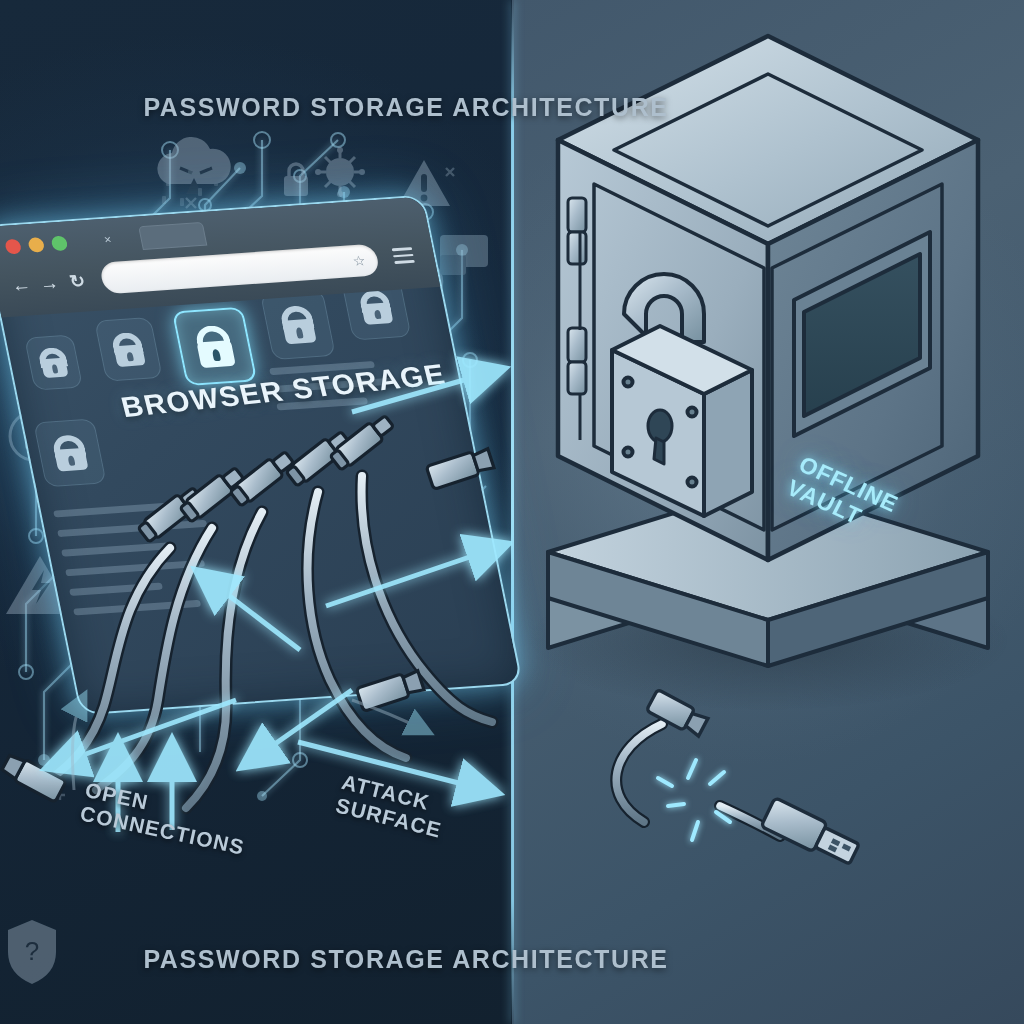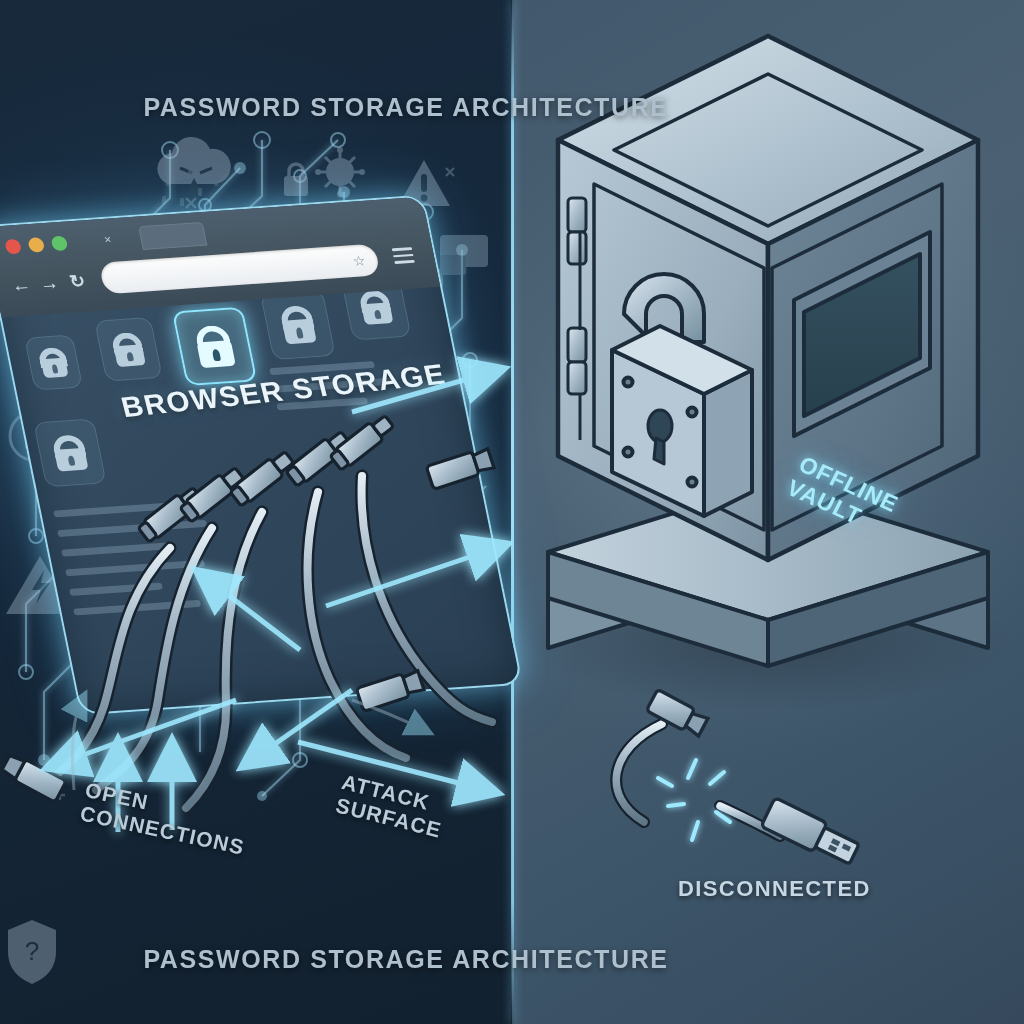--- a/index.html
+++ b/index.html
@@ -578,18 +578,17 @@
   </div>
 
   <div class="callout" id="label-open">
     <div>OPEN</div>
     <div>CONNECTIONS</div>
   </div>
   <div class="callout" id="label-attack">
     <div>ATTACK</div>
     <div>SURFACE</div>
   </div>
-  <div class="callout" id="label-disconnected">DISCONNECTED</div>
 
   <div class="title" id="title-top">PASSWORD STORAGE ARCHITECTURE</div>
   <div class="title" id="title-bottom">PASSWORD STORAGE ARCHITECTURE</div>
 
 </div>
 
 </body></html>

